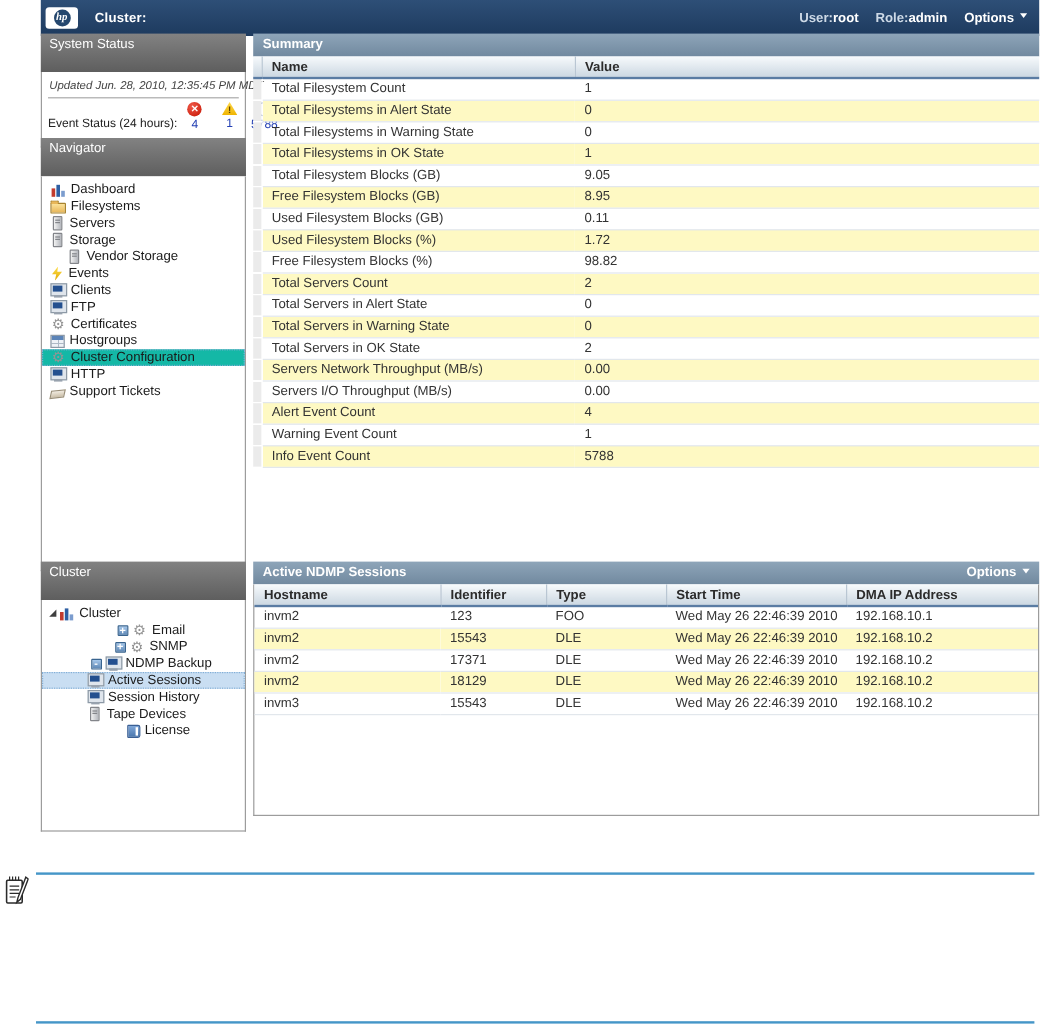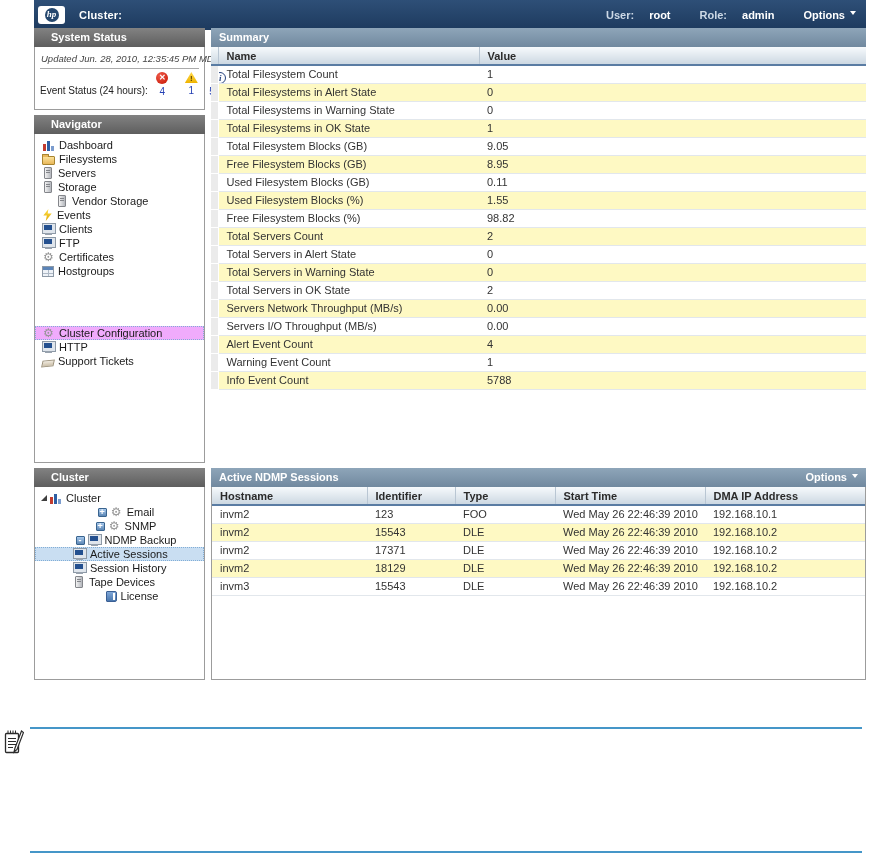--- a/index.html
+++ b/index.html
@@ -12,31 +12,31 @@
   
   .topbar {
     position:absolute; left:34px; top:0; width:832px; height:30px;
     background:linear-gradient(#2e4f77, #1d3a5e);
     display:flex; align-items:center; padding:0 10px 0 4px; color:#fff;
   }
   .hp-logo { width:27px; height:18px; background:#fff; border-radius:3px; position:relative; flex:none; }
   .hp-logo::before { content:""; position:absolute; left:6.5px; top:2px; width:14px; height:14px; border-radius:50%; background:#25476e; }
   .hp-logo::after { content:"hp"; position:absolute; left:0; right:0; top:3px; text-align:center; font:italic bold 9px "Liberation Serif", serif; color:#fff; }
   .topbar-title { font-weight:bold; margin-left:14px; letter-spacing:.2px; }
-  .topbar-right { margin-left:auto; display:flex; align-items:center; gap:15px; font-weight:bold; }
+  .topbar-right { margin-left:auto; display:flex; align-items:center; gap:0; font-weight:bold; }
   .topbar-right .lab { color:#cdd9e6; }
   .topbar-right .val { color:#fff; margin-right:14px; }
   .opt-btn { display:flex; align-items:center; font-weight:bold; color:#fff; cursor:default; }
   .caret-down { width:0; height:0; border-left:3px solid transparent; border-right:3px solid transparent; border-top:4px solid #fff; display:inline-block; margin-left:5px; margin-bottom:4px; }
 
   
   .panel { position:absolute; }
   .p-head-gray {
-    height:19px; background:linear-gradient(#828282,#5e5e5e); color:#fff;
-    font-weight:bold; line-height:19px; padding-left:17px;
+    height:32px; background:linear-gradient(#828282,#5e5e5e); color:#fff;
+    font-weight:normal; line-height:19px; padding-left:7px;
   }
   .p-head-slate {
     height:19px; background:linear-gradient(#8ea5b9,#71899f); color:#fff;
     font-weight:bold; line-height:19px; padding:0 8px 0 8px;
     display:flex; align-items:center;
   }
   .p-body { background:#fff; border:1px solid #9c9c9c; border-top:none; }
 
   
   .sys-status { left:34px; top:28px; width:171px; }
@@ -57,21 +57,21 @@
 
   
   .navigator { left:34px; top:115px; width:171px; }
   .nav-body { height:329px; padding-top:4px; }
   .cluster-tree { left:34px; top:468px; width:171px; }
   .tree-body { height:193px; padding-top:4px; }
 
   .nav-item { height:14px; display:flex; align-items:flex-end; padding-left:6px; cursor:pointer; border:1px dotted transparent; }
   .nav-item .lbl { margin-left:4px; white-space:nowrap; color:#1a1a1a; }
   .nav-item.indent1 { padding-left:20px; }
-  .nav-item.selected { background:#f0abfc; border-color:#82aed6;margin-top:48px; }
+  .nav-item.selected { background:#14b8a6; border-color:#82aed6; }
 
   .tree-item { height:14px; display:flex; align-items:center; padding-left:5px; cursor:pointer; border:1px dotted transparent; }
   .tree-item .lbl { margin-left:4px; white-space:nowrap; color:#1a1a1a; }
   .tree-item.lvl1 { padding-left:13px;justify-content:center; }
   .tree-item.lvl2 { padding-left:37px; }
   .tree-item.selected { background:#c9def2; border-color:#82aed6; }
   .expbox { width:9px; height:9px; flex:none; border:1px solid #39648f; border-radius:1px;
     background:linear-gradient(#a6c8ec,#5d87b5); color:#fff; text-align:center;
     font:bold 9px/7px "Liberation Sans",sans-serif; margin-right:3px; }
   .expbox.plus::before { content:"+"; }
@@ -293,21 +293,21 @@
           <td>8.95</td>
         </tr>
       <tr>
           <td class="lead-cell"></td>
           <td>Used Filesystem Blocks (GB)</td>
           <td>0.11</td>
         </tr>
       <tr class="alt">
           <td class="lead-cell"></td>
           <td>Used Filesystem Blocks (%)</td>
-          <td>1.55</td>
+          <td>1.72</td>
         </tr>
       <tr>
           <td class="lead-cell"></td>
           <td>Free Filesystem Blocks (%)</td>
           <td>98.82</td>
         </tr>
       <tr class="alt">
           <td class="lead-cell"></td>
           <td>Total Servers Count</td>
           <td>2</td>

